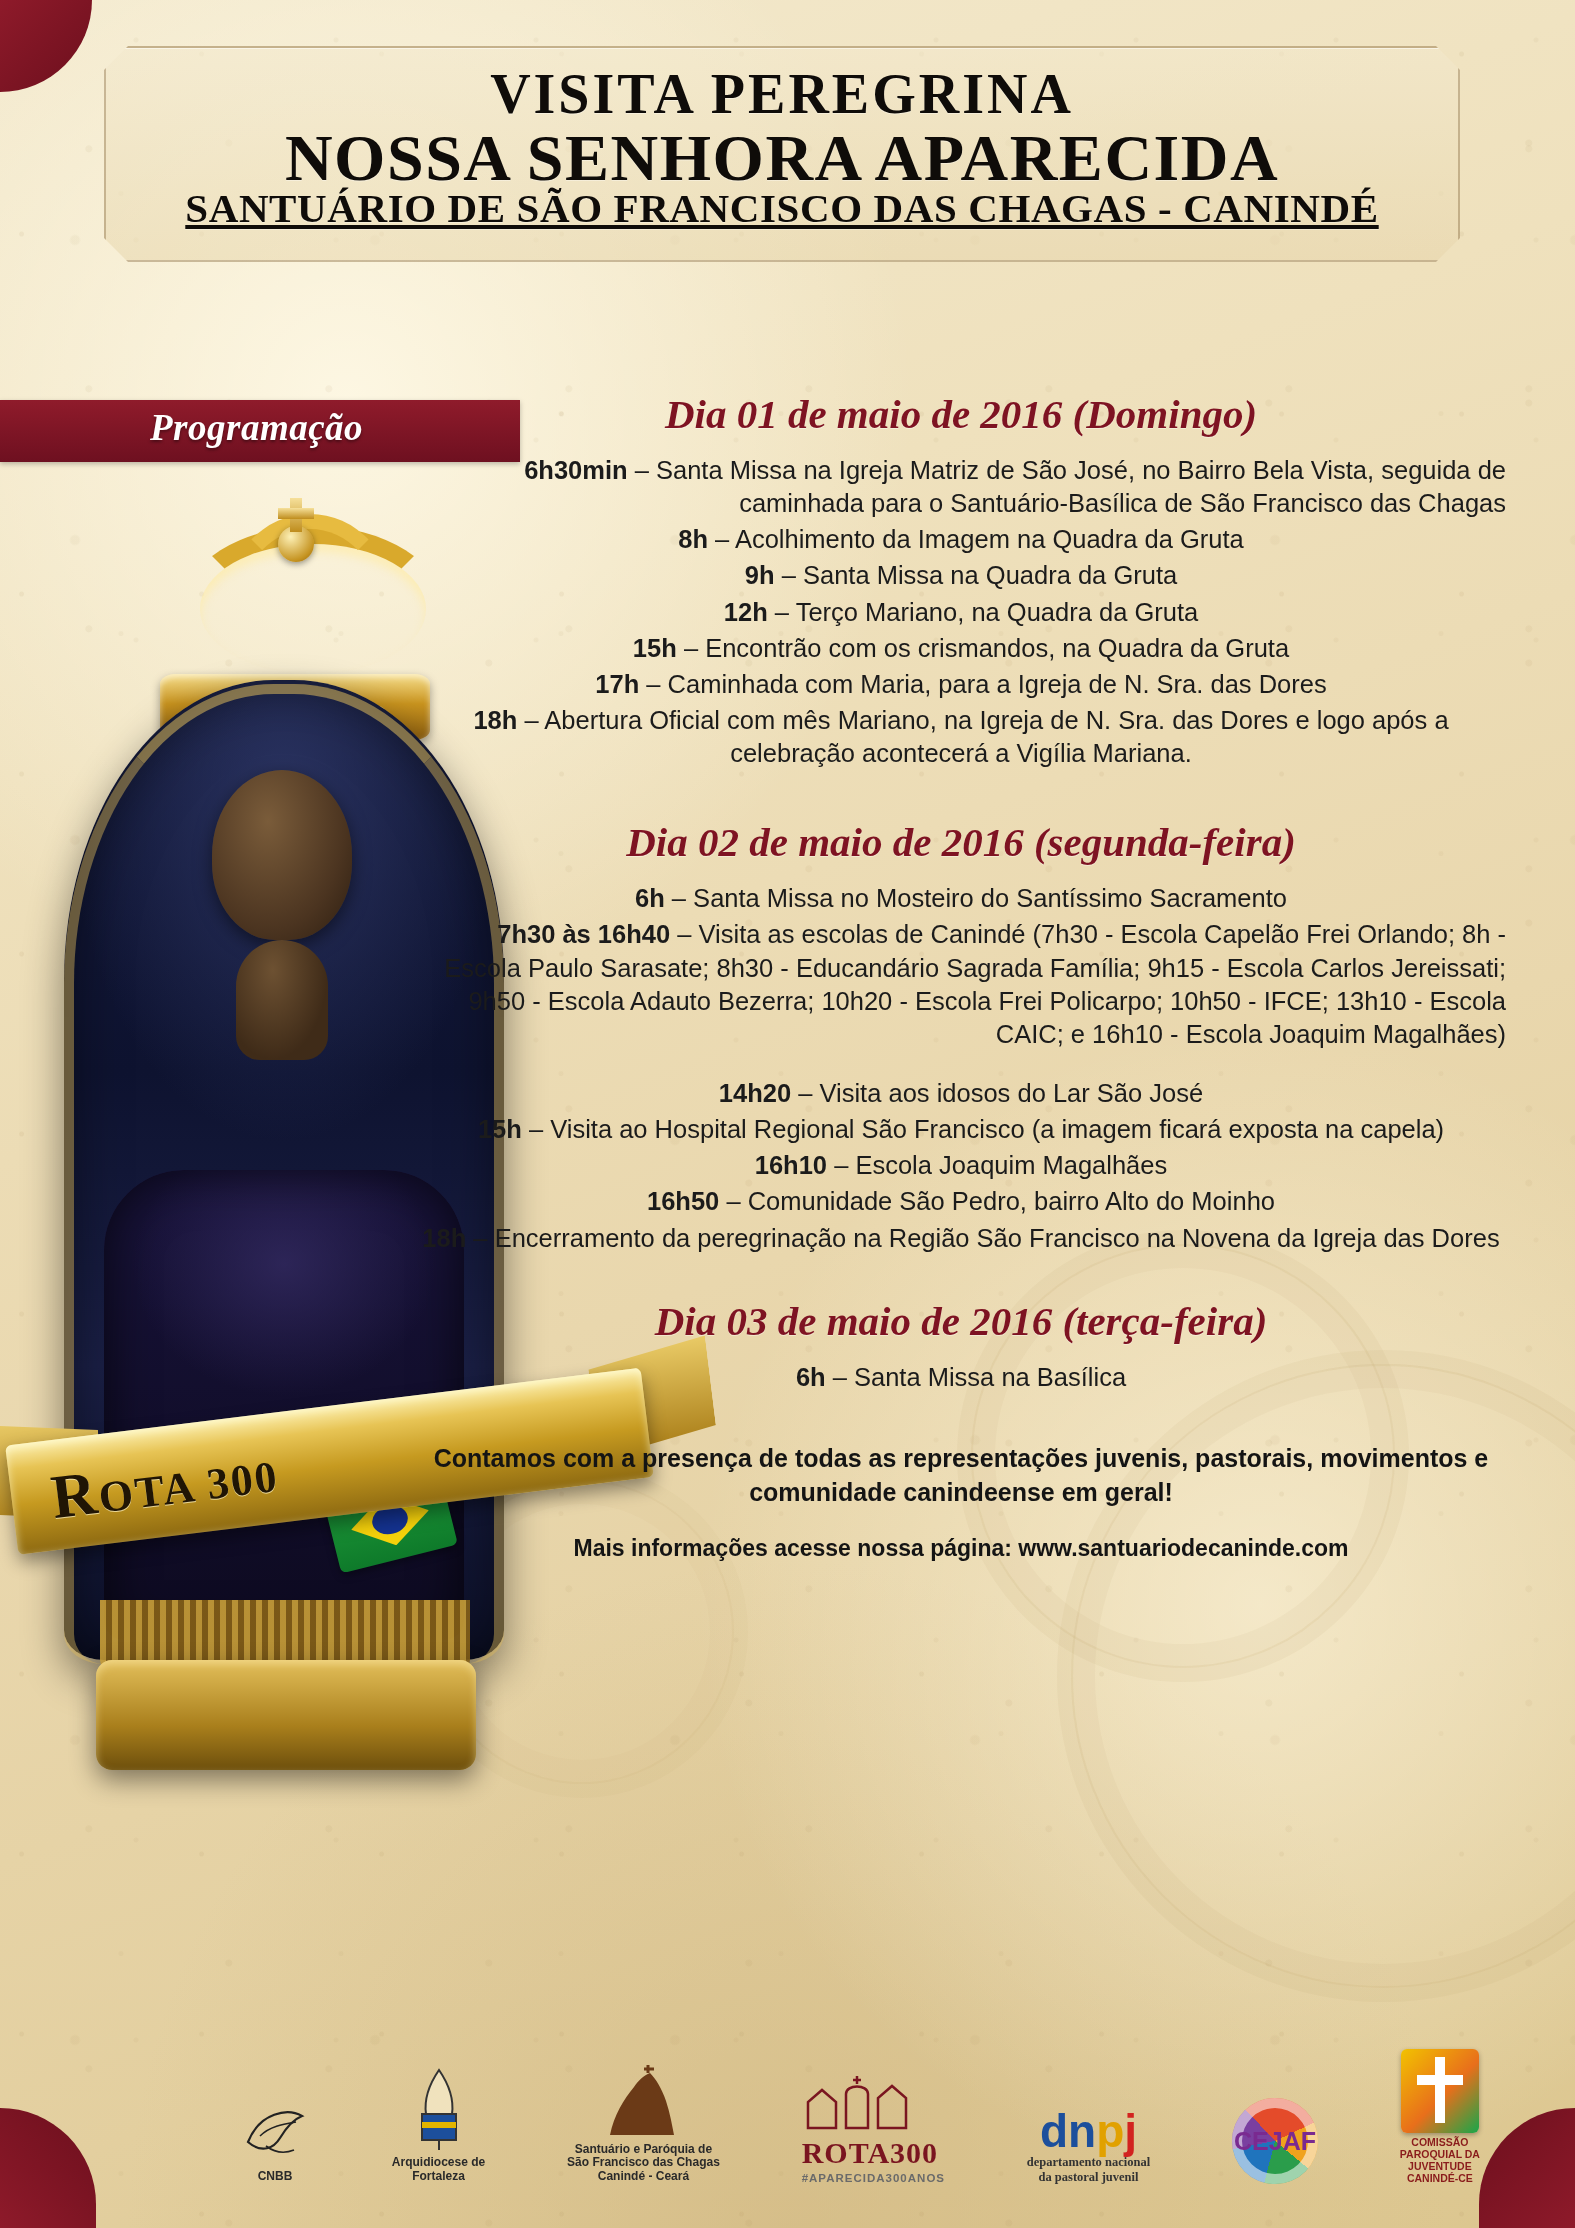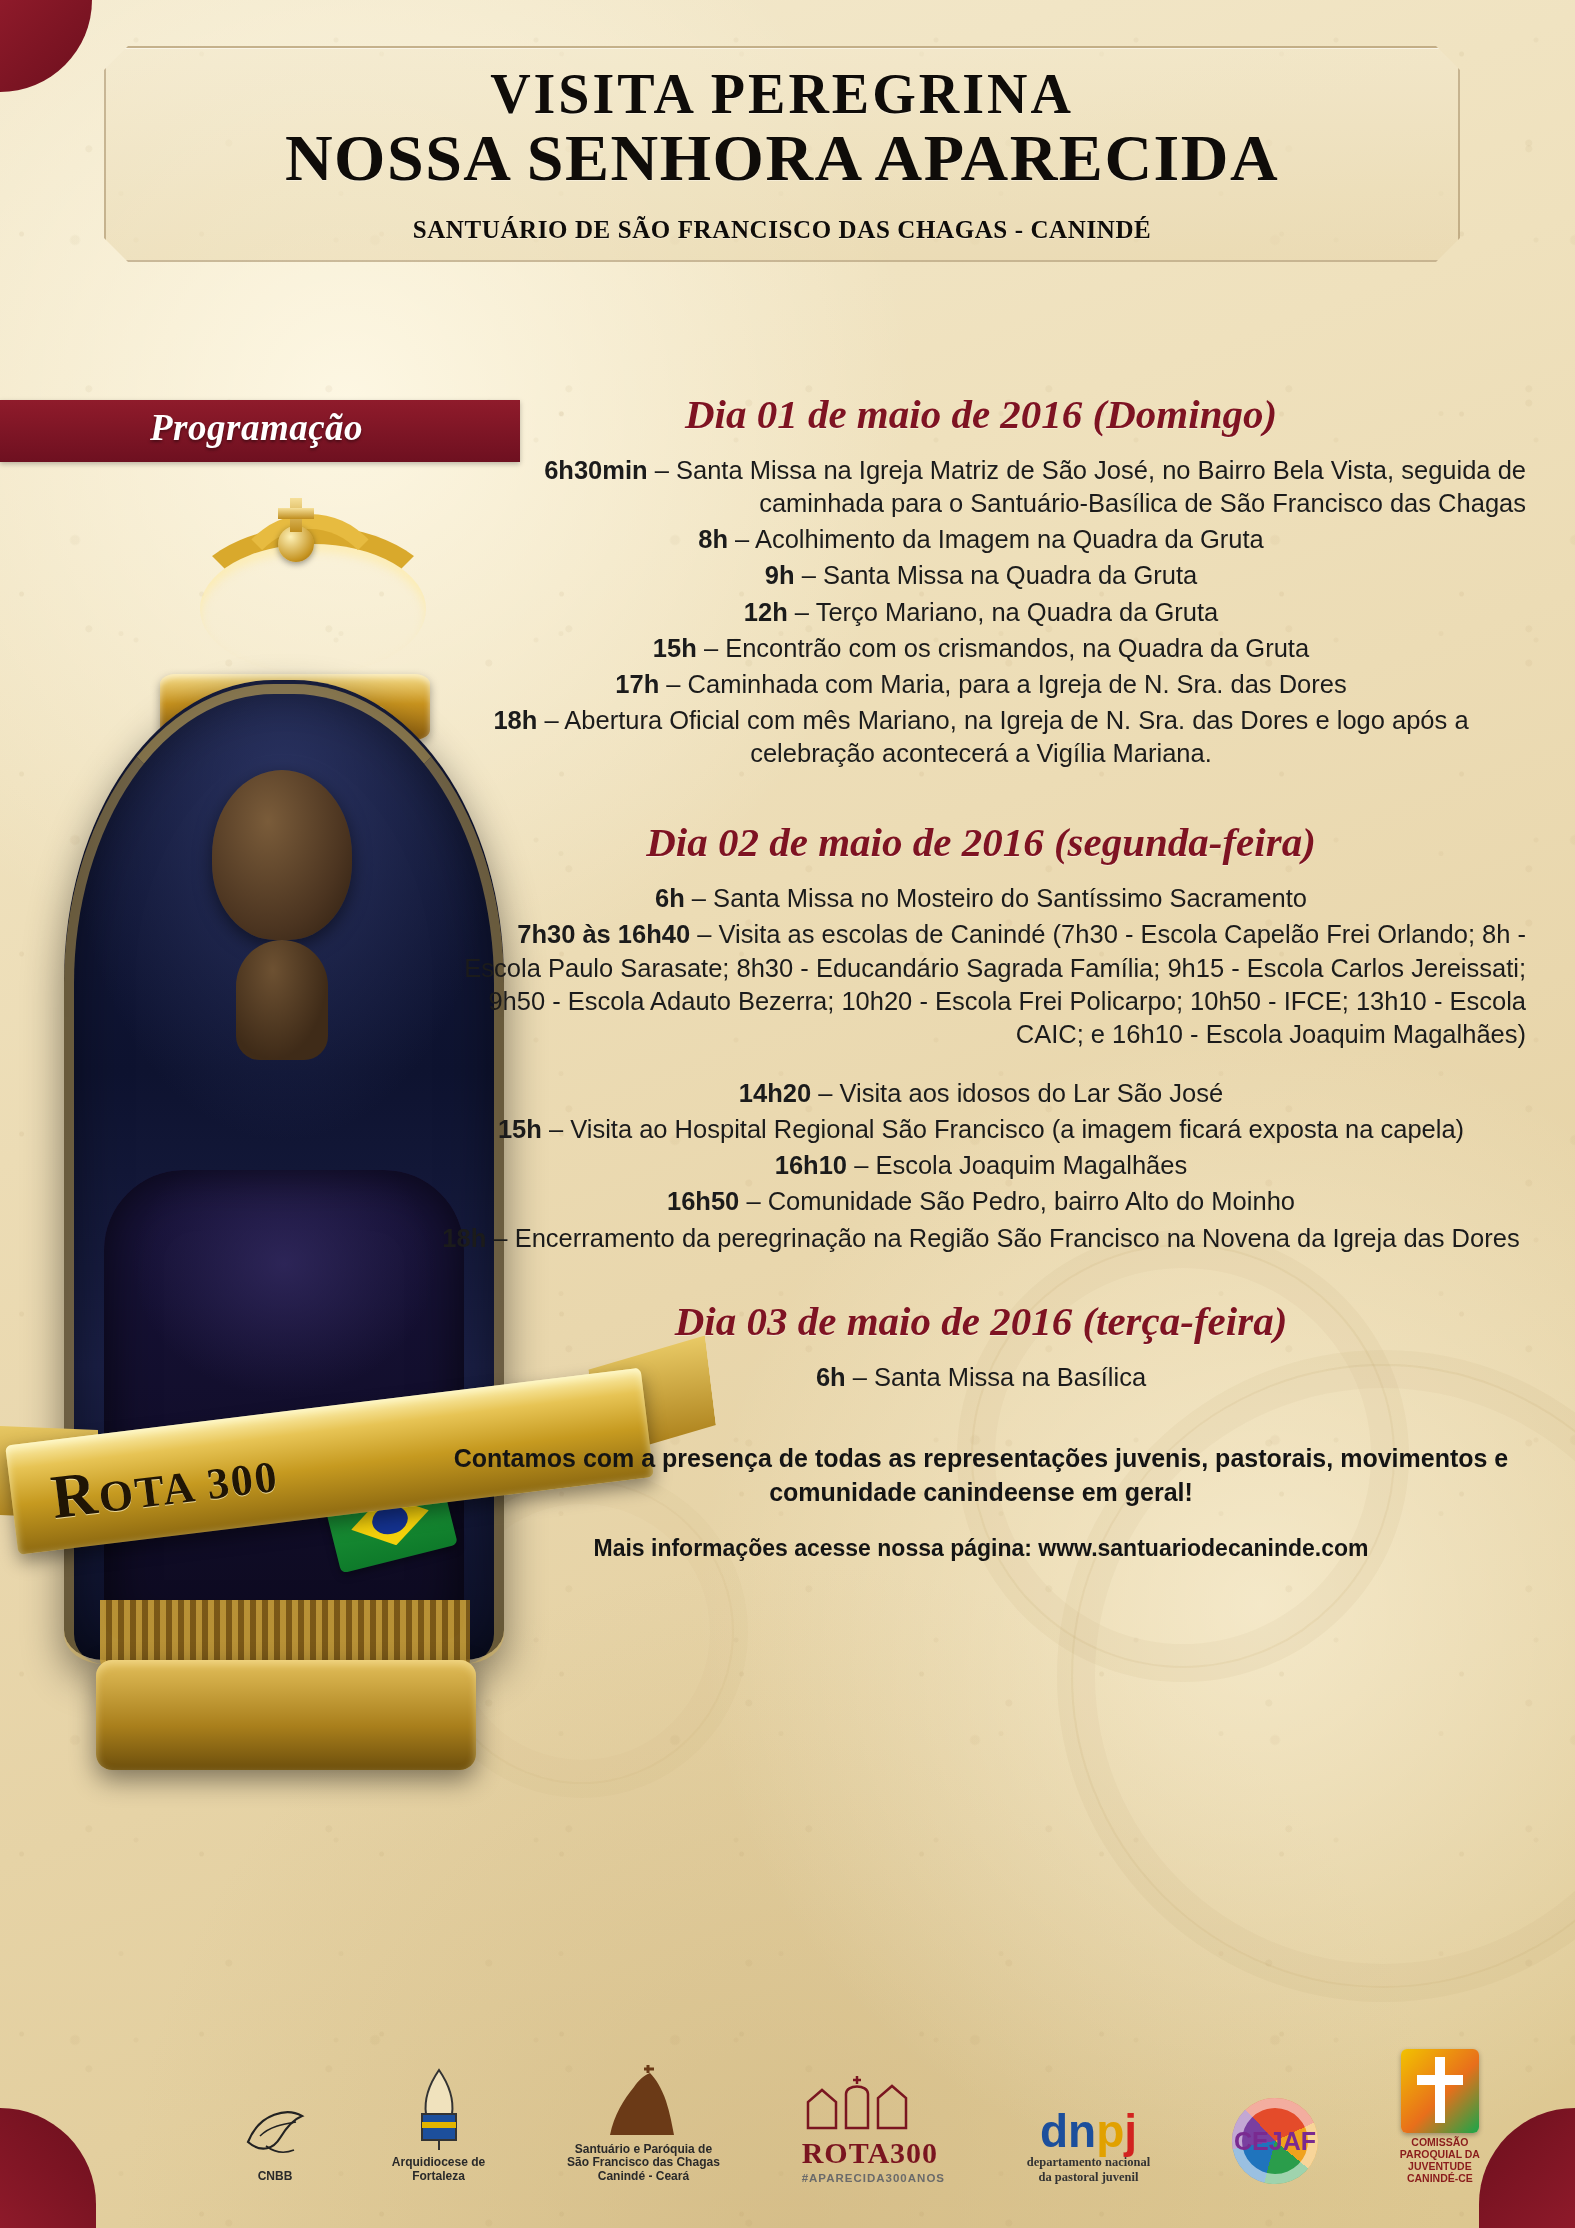--- a/index.html
+++ b/index.html
@@ -77,21 +77,21 @@
   .t-line1, .t-line2, .t-line3 {
     position:absolute; left:0; right:0; text-align:center;
     font-family:"Liberation Serif", serif;
     color:#0f0c09;
     font-weight:bold;
     letter-spacing:1px;
     text-shadow:0 1px 0 rgba(255,255,255,0.35);
   }
   .t-line1 { top:14px; font-size:56px; letter-spacing:3px; }
   .t-line2 { top:72px; font-size:66px; letter-spacing:1.5px; }
-  .t-line3 { top:168px; font-size:25px; letter-spacing:.6px; }
+  .t-line3 { top:136px; font-size:41px; letter-spacing:.6px;text-decoration:underline; }
 
   
   .prog-ribbon {
     position:absolute; left:0; top:400px; width:520px; height:62px;
     background:linear-gradient(180deg,#8f1b2b,#6e1020);
     box-shadow:0 2px 5px rgba(0,0,0,.25);
   }
   .prog-ribbon::after{
     content:""; position:absolute; right:-0px; top:0; width:0; height:0;
   }
@@ -230,21 +230,21 @@
   .banner-text {
     position:absolute; left:60px; top:52px; width:570px;
     font-family:"Liberation Serif", serif;
     font-size:62px; font-weight:bold; color:#201504;
     letter-spacing:2px;
     text-shadow:0 1px 0 rgba(255,245,200,.7);
   }
   .banner-text .small { font-size:44px; }
 
   
-  .content { position:absolute; left:436px; top:390px; width:1090px; }
+  .content { position:absolute; left:416px; top:390px; width:1090px; }
 
   .day-head {
     font-family:"Liberation Serif", serif;
     font-style:italic; font-weight:bold;
     color:#7e1322; font-size:41px; text-align:center;
     margin:0 0 16px 0;
     text-shadow:0 1px 0 rgba(255,255,255,.4);
   }
   .block { color:#1b1b1b; font-size:25.5px; line-height:1.30; }
   .block p { margin:0 0 3px 0; }

